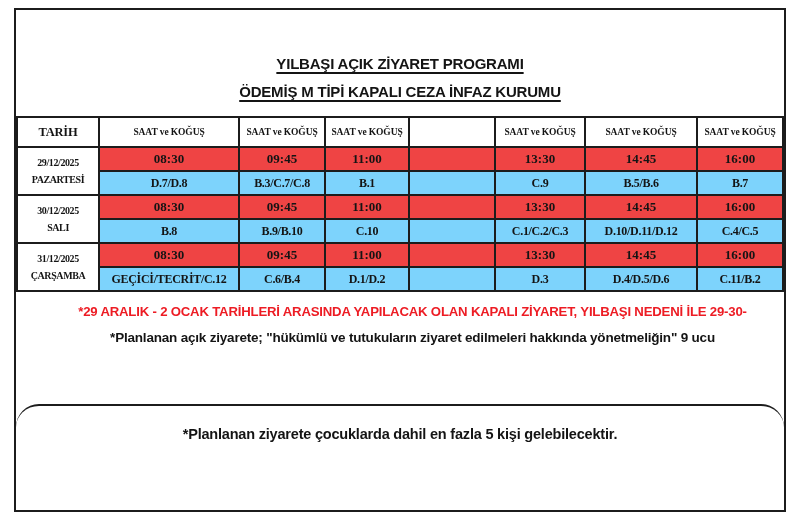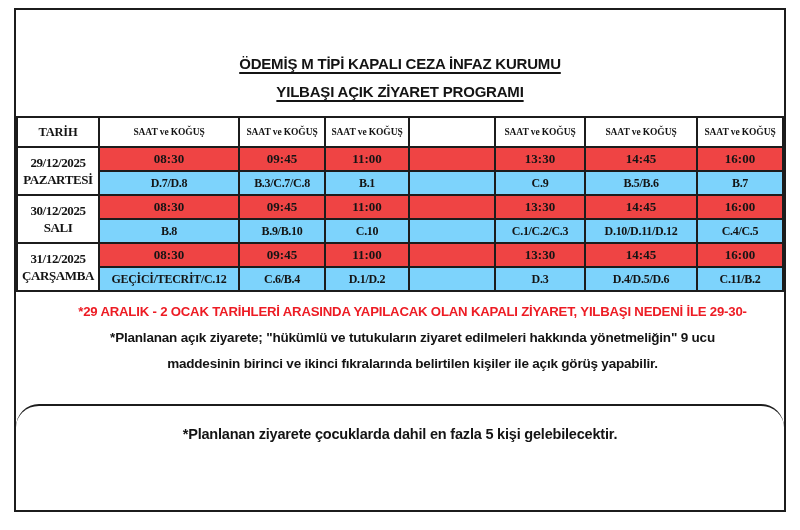--- a/index.html
+++ b/index.html
@@ -29,21 +29,21 @@
     width:100%;border-collapse:collapse;table-layout:fixed;flex:0 0 auto;font-family:Liberation Serif, serif;
   }
   table.sched th, table.sched td{
     border:2px solid #1c1c1c;text-align:center;vertical-align:middle;
     padding:0;overflow:hidden;white-space:nowrap;
   }
   th.h-date{height:28px;font-size:12.5px;letter-spacing:-0.2px;}
   th.h-saat{font-size:9.5px;letter-spacing:-0.1px;}
   td.c-time{height:22px;background:#ef4444;font-size:13px;}
   td.c-ward{height:22px;background:#7dd3fc;font-size:12px;letter-spacing:-0.3px;}
-  td.c-date{background:#ffffff;font-size:13px;line-height:17.5px;letter-spacing:-0.4px;}
+  td.c-date{background:#ffffff;font-size:10px;line-height:17.5px;letter-spacing:-0.4px;}
   
   .note-main{
     flex:0 0 auto;height:112px;box-sizing:border-box;
     text-align:center;padding-top:7px;padding-left:25px;
   }
   .red-line{
     color:#ed1c24;font-size:13.2px;line-height:26px;letter-spacing:-0.2px;white-space:nowrap;
   }
   .rules-line{
     color:#141414;font-size:13.5px;line-height:26px;letter-spacing:-0.2px;white-space:nowrap;
@@ -60,22 +60,22 @@
     flex:1 1 auto;box-sizing:border-box;border-top:2px solid #1c1c1c;
     display:flex;align-items:center;justify-content:center;font-size:14.5px;letter-spacing:-0.2px;
   }
 </style>
 </head>
 <body>
 
 <div class="frame">
 
   <div class="title-block">
+    <div class="title-line">YILBAŞI AÇIK ZİYARET PROGRAMI</div>
     <div class="title-line">ÖDEMİŞ M TİPİ KAPALI CEZA İNFAZ KURUMU</div>
-    <div class="title-line">YILBAŞI AÇIK ZİYARET PROGRAMI</div>
   </div>
 
   <table class="sched">
     <colgroup>
       <col style="width:82px">
         <col style="width:140px">
         <col style="width:86px">
         <col style="width:84px">
       <col style="width:86px">
         <col style="width:90px">
@@ -161,21 +161,20 @@
       <td class="c-ward">D.3</td>
       <td class="c-ward">D.4/D.5/D.6</td>
       <td class="c-ward">C.11/B.2</td>
     </tr>
   </tbody>
     </table>
 
   <div class="note-main">
     <div class="red-line">*29 ARALIK - 2 OCAK TARİHLERİ ARASINDA YAPILACAK OLAN KAPALI ZİYARET, YILBAŞI NEDENİ İLE 29-30-</div>
     <div class="rules-line">*Planlanan açık ziyarete; "hükümlü ve tutukuların ziyaret edilmeleri hakkında yönetmeliğin" 9 ucu</div>
-    <div class="rules-line">maddesinin birinci ve ikinci fıkralarında belirtilen kişiler ile açık görüş yapabilir.</div>
   </div>
 
   <div class="note-children">
     <span>*Planlanan ziyarete çocuklarda dahil en fazla 5 kişi gelebilecektir.</span>
   </div>
 
 
 </div>
 
 </body></html>

